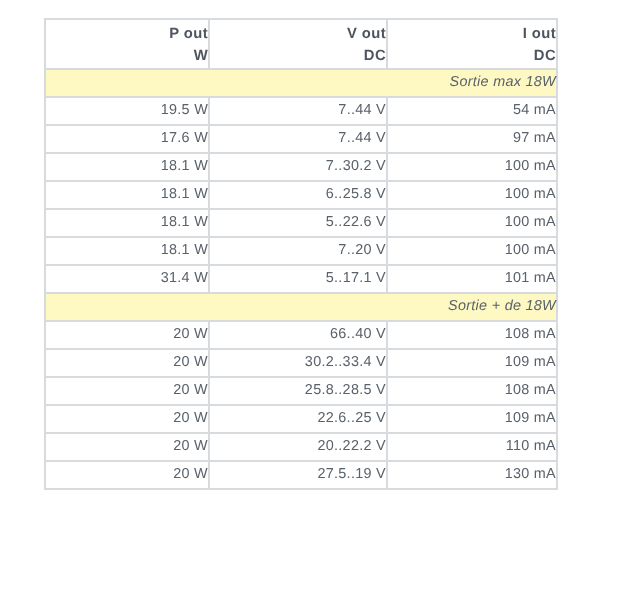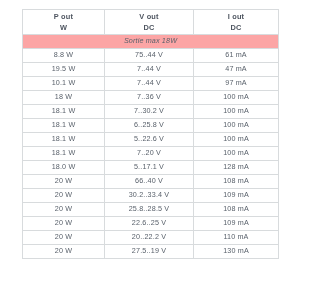--- a/index.html
+++ b/index.html
@@ -27,21 +27,21 @@
   }
 
   table.spec-table col.c-pout { width: 82px; }
   table.spec-table col.c-vout { width: 89px; }
   table.spec-table col.c-iout { width: 85px; }
 
   table.spec-table th,
   table.spec-table td {
     border: 1px solid #d8dbdd;
     padding: 0;
-    text-align: center;
+    text-align: right;
     vertical-align: middle;
     color: #59616b;
     font-size: 7.2px;
     line-height: 1.5;
     letter-spacing: 0.15px;
     font-weight: 400;
     height: 14px;
     box-sizing: border-box;
   }
 
@@ -59,21 +59,21 @@
   td.section-head {
     border-left: 1px solid #d8dbdd;
     border-right: 1px solid #d8dbdd;
     border-top: 1px solid #d8dbdd;
     border-bottom: 1px solid #d8dbdd;
     height: 15px;
     color: #8fd4ef;
     font-style: italic;
     font-size: 7.4px;
     letter-spacing: 0.2px;
-    background: #fca5a5;
+    background: #fef9c3;
   }
 
   td.cell-pout { }
   td.cell-vout { }
   td.cell-iout { }
 </style>
 </head>
 <body>
 
 <div id="spec-table-wrap">
@@ -97,38 +97,28 @@
           <span class="hdr-l1">I out</span>
           <span class="hdr-l2">DC</span>
         </th>
       </tr>
     </thead>
     <tbody id="spec-body">
         <tr>
           <td class="section-head" colspan="3">Sortie max 18W</td>
         </tr>
         <tr>
-          <td class="cell-pout">8.8 W</td>
-          <td class="cell-vout">75..44 V</td>
-          <td class="cell-iout">61 mA</td>
+          <td class="cell-pout">19.5 W</td>
+          <td class="cell-vout">7..44 V</td>
+          <td class="cell-iout">54 mA</td>
         </tr>
         <tr>
-          <td class="cell-pout">19.5 W</td>
-          <td class="cell-vout">7..44 V</td>
-          <td class="cell-iout">47 mA</td>
-        </tr>
-        <tr>
-          <td class="cell-pout">10.1 W</td>
+          <td class="cell-pout">17.6 W</td>
           <td class="cell-vout">7..44 V</td>
           <td class="cell-iout">97 mA</td>
-        </tr>
-        <tr>
-          <td class="cell-pout">18 W</td>
-          <td class="cell-vout">7..36 V</td>
-          <td class="cell-iout">100 mA</td>
         </tr>
         <tr>
           <td class="cell-pout">18.1 W</td>
           <td class="cell-vout">7..30.2 V</td>
           <td class="cell-iout">100 mA</td>
         </tr>
         <tr>
           <td class="cell-pout">18.1 W</td>
           <td class="cell-vout">6..25.8 V</td>
           <td class="cell-iout">100 mA</td>
@@ -137,23 +127,26 @@
           <td class="cell-pout">18.1 W</td>
           <td class="cell-vout">5..22.6 V</td>
           <td class="cell-iout">100 mA</td>
         </tr>
         <tr>
           <td class="cell-pout">18.1 W</td>
           <td class="cell-vout">7..20 V</td>
           <td class="cell-iout">100 mA</td>
         </tr>
         <tr>
-          <td class="cell-pout">18.0 W</td>
+          <td class="cell-pout">31.4 W</td>
           <td class="cell-vout">5..17.1 V</td>
-          <td class="cell-iout">128 mA</td>
+          <td class="cell-iout">101 mA</td>
+        </tr>
+        <tr>
+          <td class="section-head" colspan="3">Sortie + de 18W</td>
         </tr>
         <tr>
           <td class="cell-pout">20 W</td>
           <td class="cell-vout">66..40 V</td>
           <td class="cell-iout">108 mA</td>
         </tr>
         <tr>
           <td class="cell-pout">20 W</td>
           <td class="cell-vout">30.2..33.4 V</td>
           <td class="cell-iout">109 mA</td>

